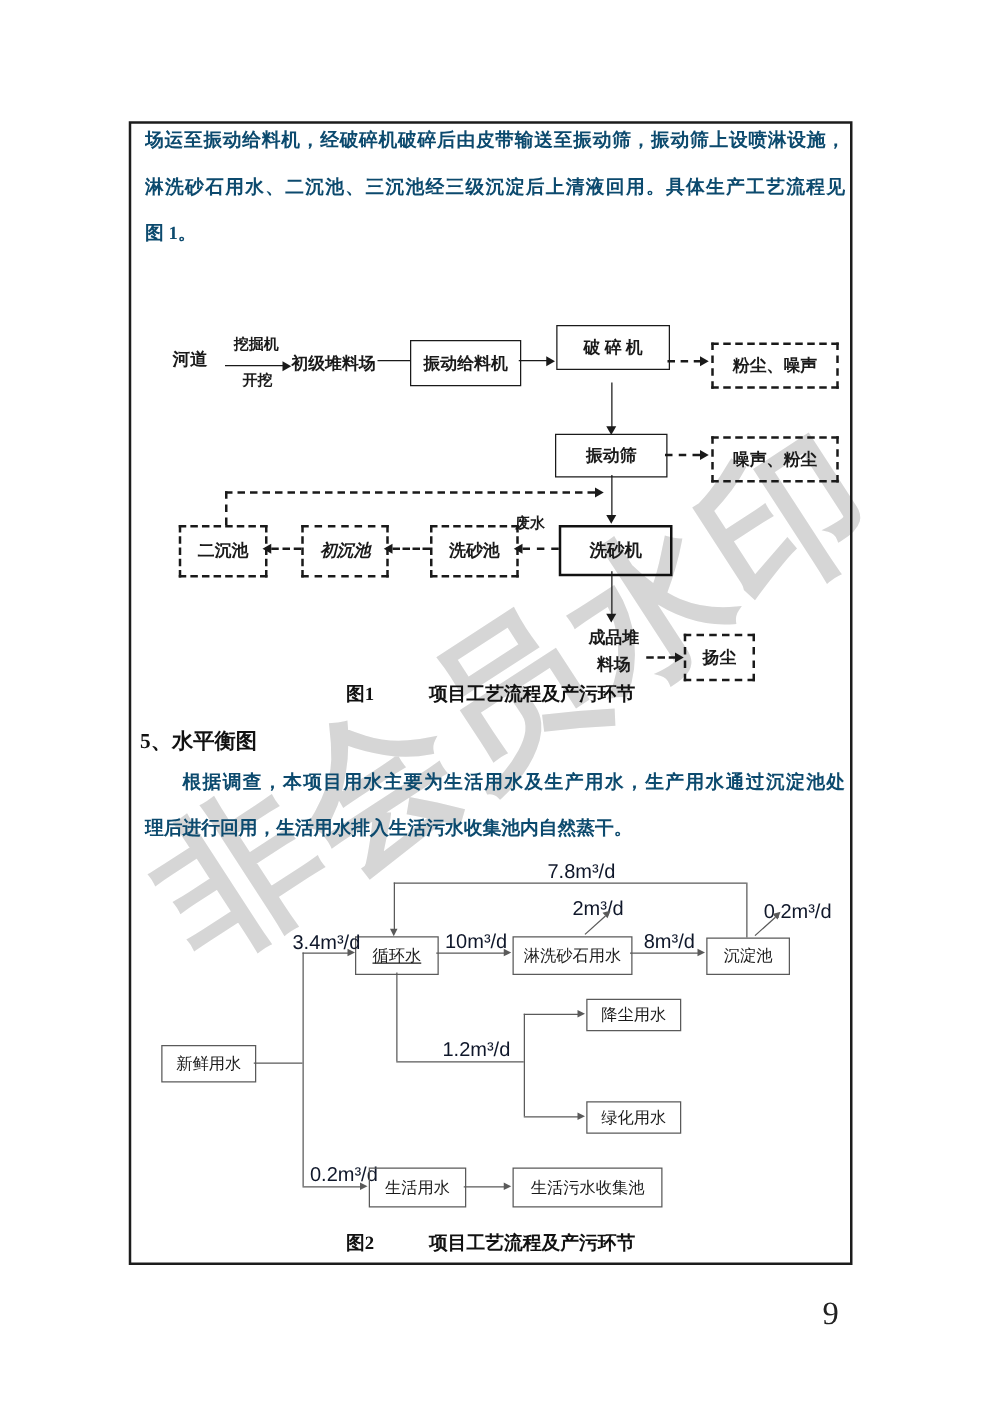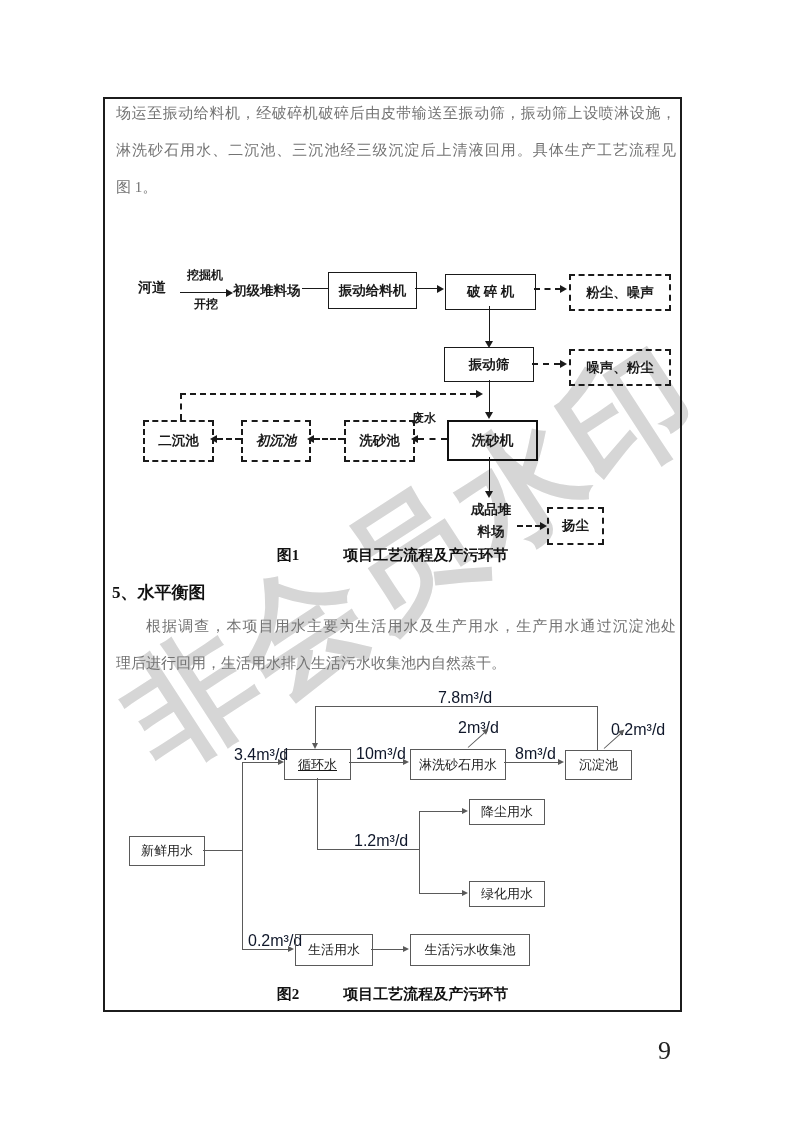--- a/index.html
+++ b/index.html
@@ -5,21 +5,21 @@
   html,body{margin:0;padding:0;background:#fff;}
   .page{position:relative;width:793px;height:1122px;background:#ffffff;overflow:hidden;
         font-family:"Liberation Serif",serif;color:#1a1a1a;}
   .watermark{position:absolute;left:85px;top:488px;width:660px;height:134px;
         font-size:128px;line-height:134px;letter-spacing:2px;white-space:nowrap;
         color:#d6d6d6;transform:rotate(-33deg);transform-origin:center center;
         font-weight:bold;z-index:0;}
   .content-box{position:absolute;left:103px;top:97px;width:575px;height:911px;
         border:2px solid #1c1c1c;z-index:1;}
   
-  .para{position:absolute;font-size:15px;line-height:37px;color:#737373;}
+  .para{position:absolute;font-size:15px;line-height:37px;color:#0c4a6e;font-weight:bold;}
   .jline{text-align:justify;text-align-last:justify;height:37px;overflow:hidden;}
   .nline{text-align:left;height:37px;}
   .indent{text-indent:30px;}
   .heading{position:absolute;font-size:17px;font-weight:bold;color:#111;}
   .caption{position:absolute;width:100%;display:flex;justify-content:center;gap:44px;
         font-size:15px;font-weight:bold;color:#111;}
   
   .f1lab{position:absolute;font-size:13.5px;font-weight:bold;white-space:nowrap;color:#1a1a1a;}
   .f1small{position:absolute;font-size:12px;font-weight:bold;white-space:nowrap;color:#1a1a1a;}
   .b1{position:absolute;border:1.6px solid #1a1a1a;display:flex;align-items:center;
@@ -67,21 +67,21 @@
     <div class="f1small" style="left:82px;top:168px;">挖掘机</div>
     <div class="ln-h" style="left:75px;top:193px;width:50px;"></div>
     <div class="ar ar-r" style="left:121px;top:190px;"></div>
     <div class="f1small" style="left:89px;top:197px;">开挖</div>
     <div class="f1lab" style="left:128px;top:183px;">初级堆料场</div>
     <div class="ln-h" style="left:197px;top:189px;width:26px;"></div>
 
     <div class="b1" style="left:223px;top:173px;width:87px;height:35px;">振动给料机</div>
     <div class="ln-h" style="left:310px;top:189px;width:24px;"></div>
     <div class="ar ar-r" style="left:332px;top:186px;"></div>
-    <div class="b1" style="left:340px;top:175px;width:89px;height:34px;text-align:right;">破 碎 机</div>
+    <div class="b1" style="left:340px;top:161px;width:89px;height:34px;text-align:right;">破 碎 机</div>
     <div class="dln-h" style="left:429px;top:189px;width:27px;"></div>
     <div class="ar ar-r" style="left:455px;top:186px;"></div>
     <div class="b1 b1d" style="left:464px;top:175px;width:98px;height:33px;">粉尘、噪声</div>
 
     <div class="ln-v" style="left:384px;top:207px;height:36px;"></div>
     <div class="ar ar-d" style="left:380px;top:242px;"></div>
     <div class="b1" style="left:339px;top:248px;width:88px;height:33px;font-family:Liberation Serif, serif;">振动筛</div>
     <div class="dln-h" style="left:427px;top:264px;width:28px;"></div>
     <div class="ar ar-r" style="left:455px;top:261px;"></div>
     <div class="b1 b1d" style="left:464px;top:250px;width:98px;height:33px;">噪声、粉尘</div>

